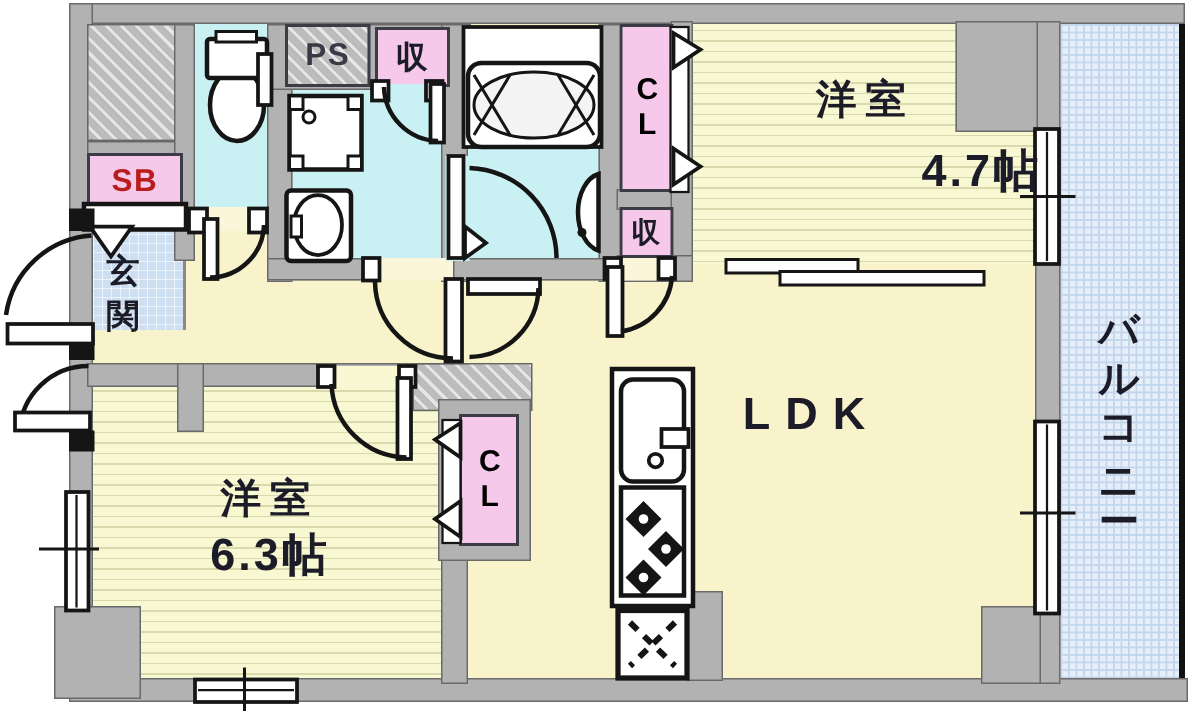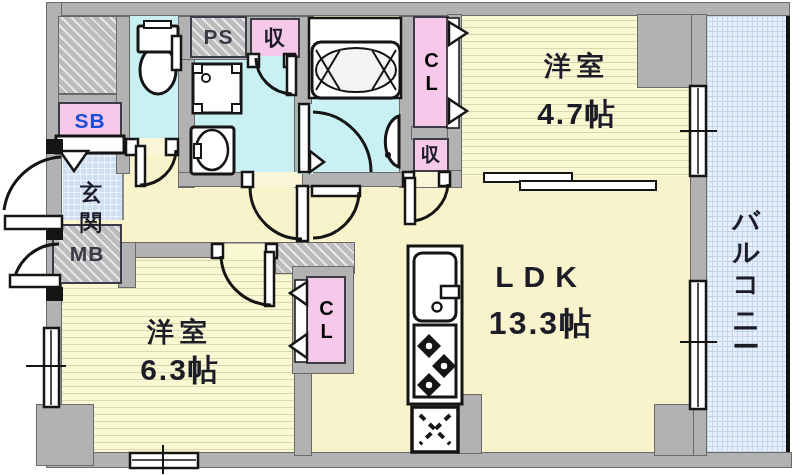--- a/index.html
+++ b/index.html
@@ -70,24 +70,21 @@
   <div class="wall" style="left:637px;top:14px;width:55px;height:74px;"></div>
   <div class="wall" style="left:654px;top:404px;width:40px;height:52px;"></div>
   <div class="wall" style="left:36px;top:404px;width:58px;height:62px;"></div>
   <div class="wall" style="left:458px;top:394px;width:24px;height:60px;"></div>
   <div class="wall" style="left:118px;top:242px;width:18px;height:46px;"></div>
 
   <div class="box hatch hbox" style="left:190px;top:16px;width:57px;height:42px;">
     <span class="small">PS</span>
   </div>
   <div class="box pink" style="left:58px;top:102px;width:64px;height:38px;">
-    <span class="small" style="color:#1d4ed8;">SB</span>
-  </div>
-  <div class="box hatch hbox" style="left:52px;top:224px;width:70px;height:60px;">
-    <span class="small">MB</span>
+    <span class="small" style="color:#b91c1c;">SB</span>
   </div>
   <div class="box pink" style="left:250px;top:18px;width:50px;height:40px;">
     <span class="small" style="color:#1c1c28;">収</span>
   </div>
   <div class="box pink" style="left:413px;top:16px;width:36px;height:112px;">
     <span class="clstack">CL</span>
   </div>
   <div class="box pink" style="left:413px;top:138px;width:36px;height:34px;">
     <span class="small" style="color:#1c1c28;font-size:19px;">収</span>
   </div>
@@ -248,30 +245,29 @@
       </g>
       <g>
         <rect x="412" y="407" width="46" height="45" fill="#fff" stroke-width="3.5"></rect>
         <path d="M420,415 L450,444 M450,415 L420,444" stroke-width="4" stroke-dasharray="7 6"></path>
       </g>
     </g>
   </svg>
 
   <div class="lab" style="left:460px;top:48px;width:234px;">
     <div class="roomname">洋室</div>
-    <div class="roomsize" style="margin-top:10px;">4.7帖</div>
+    <div class="roomsize" style="margin-top:10px;text-align:right;">4.7帖</div>
   </div>
 
   <div class="lab" style="left:416px;top:260px;width:250px;">
     <div class="roomname" style="letter-spacing:10px;font-size:30px;">LDK</div>
-    <div class="roomsize" style="margin-top:8px;font-size:32px;">13.3帖</div>
   </div>
 
   <div class="lab" style="left:62px;top:314px;width:236px;">
     <div class="roomname">洋室</div>
     <div class="roomsize" style="">6.3帖</div>
   </div>
 
   <div class="lab vert" style="left:728px;top:148px;height:230px;font-size:27px;font-weight:600;">バルコニー</div>
 
-  <div class="lab" style="left:62px;top:178px;width:40px;font-size:22px;font-weight:600;text-align:right;">玄関</div>
+  <div class="lab" style="left:62px;top:166px;width:40px;font-size:22px;font-weight:600;">玄関</div>
 
 </div>
 
 </body></html>

